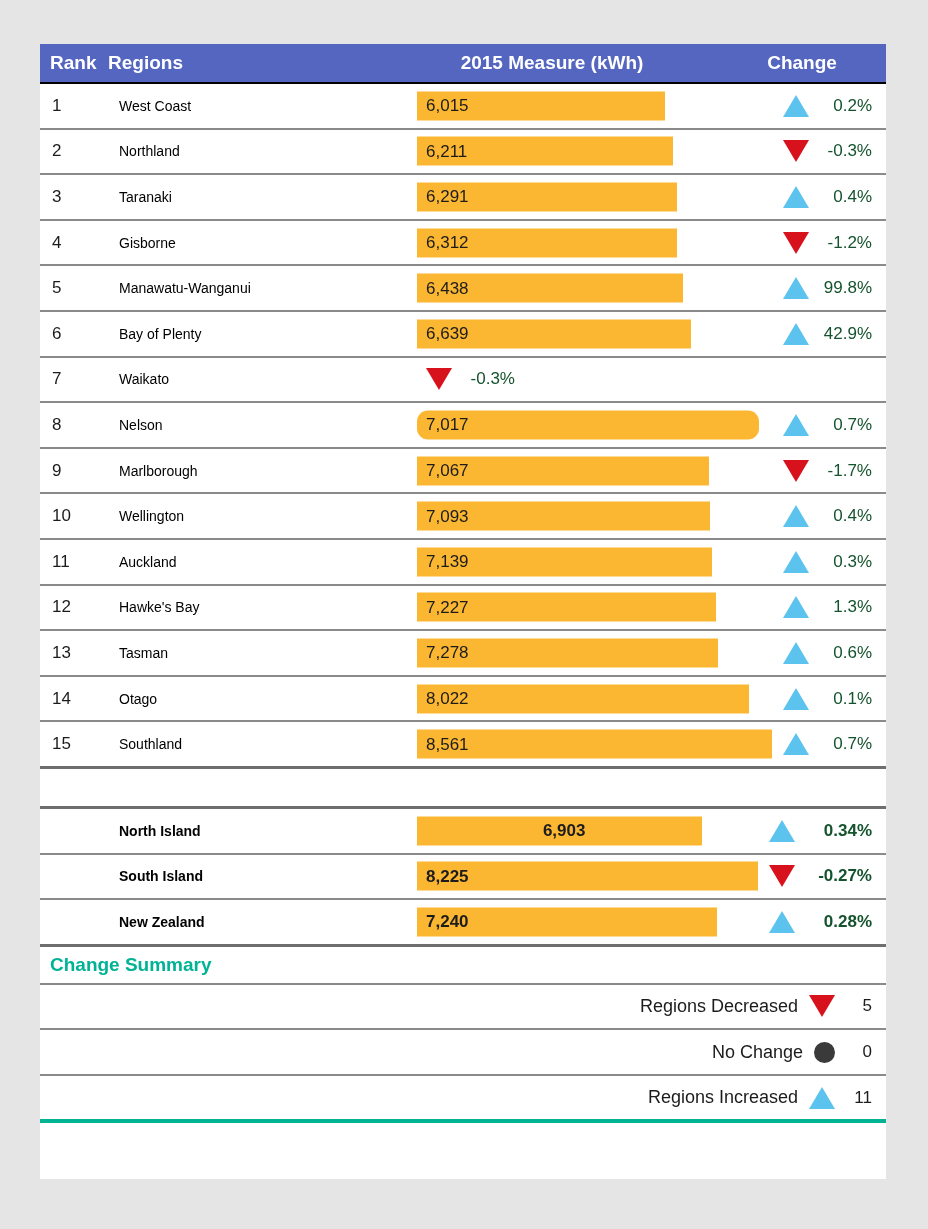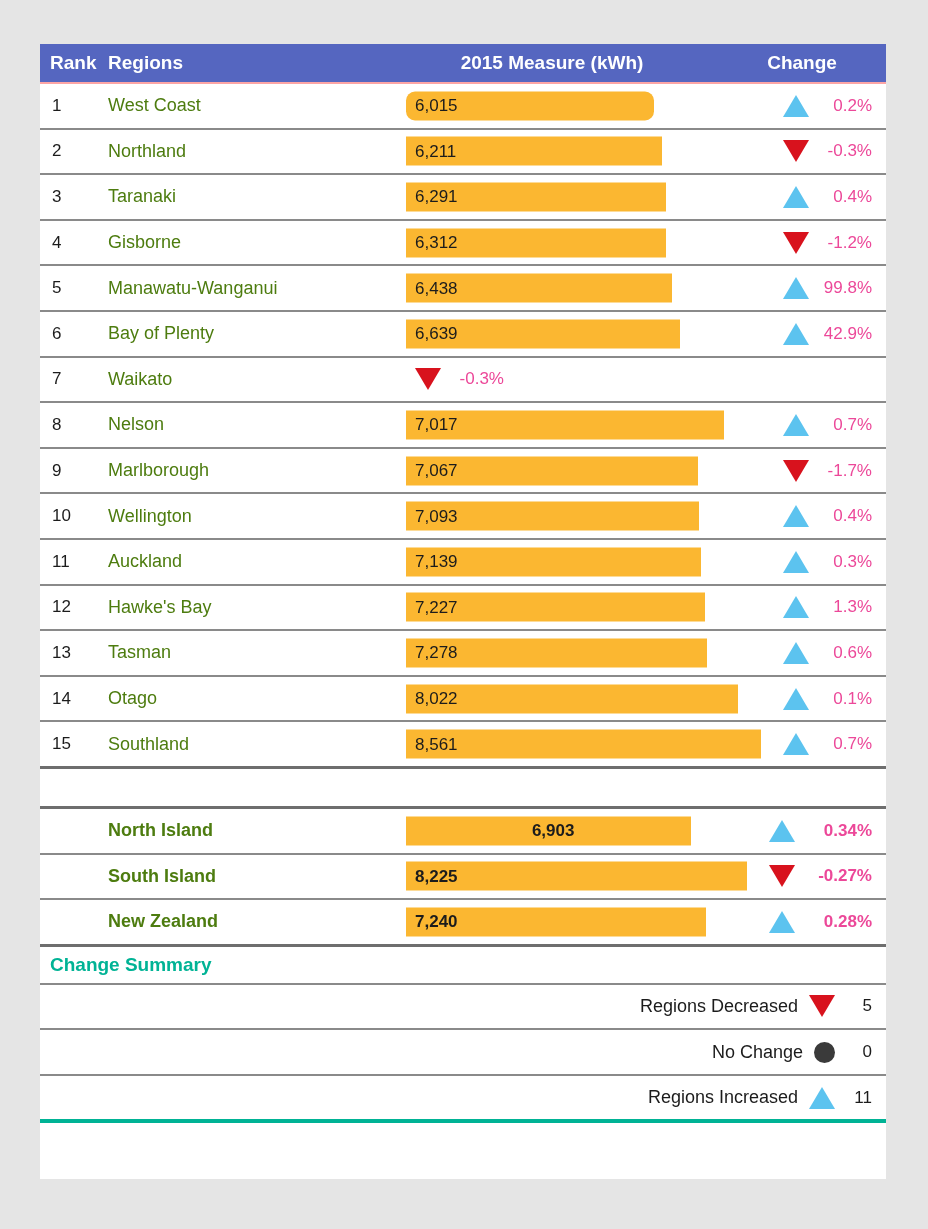--- a/index.html
+++ b/index.html
@@ -25,21 +25,21 @@
 
   
   .thead {
     display: flex;
     align-items: center;
     height: 38px;
     background: #5566c0;
     color: #ffffff;
     font-size: 19px;
     font-weight: bold;
-    border-bottom: 2px solid #fca5a5;
+    border-bottom: 2px solid #000000;
   }
   .th-rank   { width: 68px;  padding-left: 10px; box-sizing: border-box; }
   .th-region { width: 260px; }
   .th-measure{ flex: 1; text-align: center; }
   .th-change { width: 150px; text-align: center; padding-right: 18px; box-sizing: border-box; }
 
   
   .row {
     display: flex;
     align-items: center;
@@ -51,22 +51,23 @@
 
   .c-rank {
     width: 68px;
     padding-left: 12px;
     box-sizing: border-box;
     font-size: 17px;
     color: #1c1c1c;
   }
   .c-region {
     width: 260px;
-    font-size: 18px;
-    color: #4d7c0f;
+    font-size: 14px;
+    color: #000000;
+    margin-left: 11px;
   }
   .c-bar {
     flex: 1;
     position: relative;
     height: 100%;
   }
   .bar {
     position: absolute;
     left: 38px;
     top: 50%;
@@ -86,21 +87,21 @@
     width: 150px;
     display: flex;
     align-items: center;
     justify-content: flex-end;
     padding-right: 14px;
     box-sizing: border-box;
     gap: 11px;
   }
   .pct {
     font-size: 17px;
-    color: #ec4899;
+    color: #14532d;
     min-width: 52px;
     text-align: right;
     white-space: nowrap;
   }
 
   
   .arrow { display: block; flex: none; }
   .arrow.up   { width: 0; height: 0; border-left: 13px solid transparent; border-right: 13px solid transparent; border-bottom: 22px solid #5cc3ef; }
   .arrow.down { width: 0; height: 0; border-left: 13px solid transparent; border-right: 13px solid transparent; border-top: 22px solid #d8121d; }
   .arrow.flat { width: 21px; height: 21px; border-radius: 50%; background: #3a3a3a; }
@@ -156,21 +157,21 @@
     <div class="th-region">Regions</div>
     <div class="th-measure">2015 Measure (kWh)</div>
     <div class="th-change">Change</div>
   </div>
 
   <div id="rows-body">
       <div class="row">
         <div class="c-rank">1</div>
         <div class="c-region">West Coast</div>
         <div class="c-bar">
-          <div class="bar" style="width: 248px; border-radius: 9px;">
+          <div class="bar" style="width: 248px;">
             <span class="bar-label">6,015</span>
           </div>
         </div>
         <div class="c-change">
           <span class="arrow up"></span>
           <span class="pct">0.2%</span>
         </div>
       </div>
       <div class="row">
         <div class="c-rank">2</div>
@@ -242,21 +243,21 @@
         <div class="c-region">Waikato</div>
         <div class="c-change">
           <span class="arrow down"></span>
           <span class="pct">-0.3%</span>
         </div>
       </div>
       <div class="row">
         <div class="c-rank">8</div>
         <div class="c-region">Nelson</div>
         <div class="c-bar">
-          <div class="bar" style="width: 318px;">
+          <div class="bar" style="width: 342px; border-radius: 11px;">
             <span class="bar-label">7,017</span>
           </div>
         </div>
         <div class="c-change">
           <span class="arrow up"></span>
           <span class="pct">0.7%</span>
         </div>
       </div>
       <div class="row">
         <div class="c-rank">9</div>

